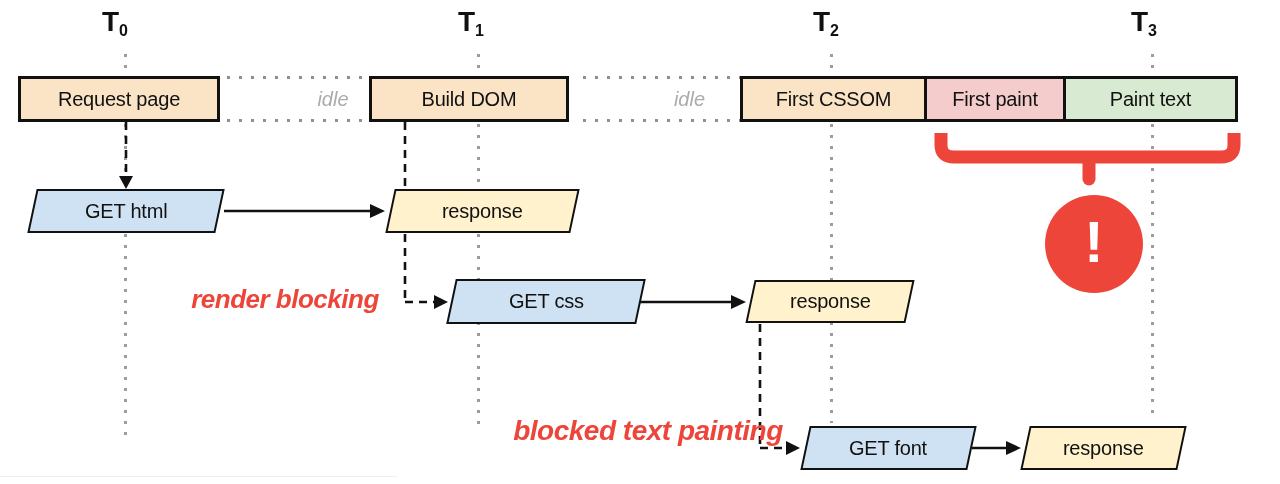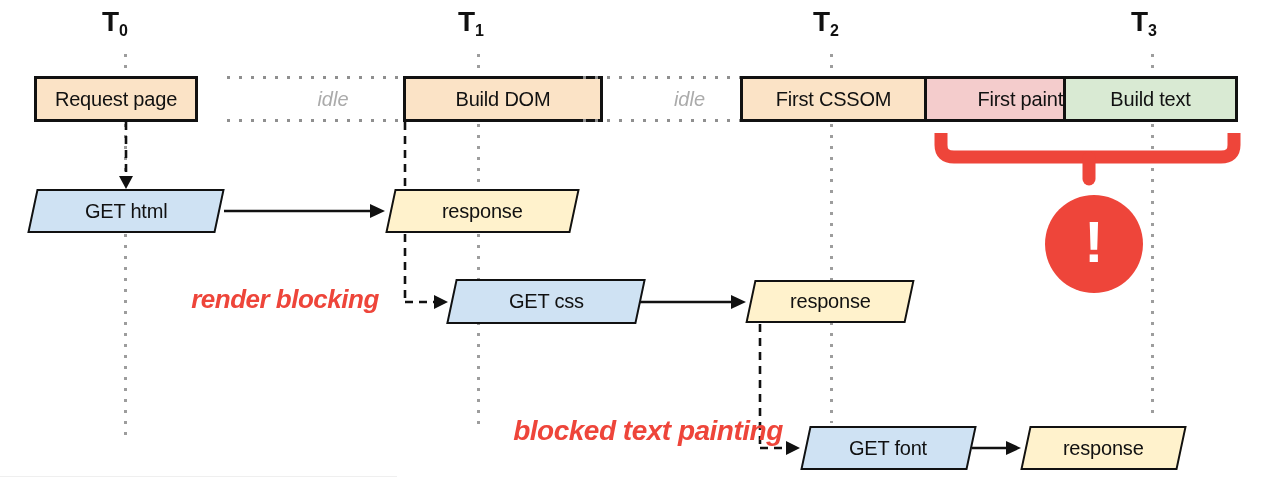--- a/index.html
+++ b/index.html
@@ -18,21 +18,21 @@
   .tmark .big{font-size:28px; font-weight:bold; line-height:1;}
   .tmark .sub{font-size:16px; font-weight:bold; line-height:1; margin-top:15px;}
   
   .vdots{position:absolute; width:3px;
     background-image:repeating-linear-gradient(to bottom,#9d9d9d 0 3px,transparent 3px 11px);
     z-index:1;}
   
   .seg{position:absolute; top:76px; height:46px; box-sizing:border-box;
     border:3px solid var(--ink); display:flex; align-items:center; justify-content:center;
     font-size:20px; z-index:3; background:var(--c-process); letter-spacing:-0.2px;}
-  .seg.fp{background:var(--c-fp);justify-content:flex-end;} .seg.pt{background:var(--c-pt);}
+  .seg.fp{background:var(--c-fp);} .seg.pt{background:var(--c-pt);}
   
   .idle{position:absolute; top:76px; height:46px; z-index:3;
     display:flex; align-items:center; justify-content:center;
     color:var(--c-idle); font-style:italic; font-size:20px;padding-left:28px;}
   .idle .rail{position:absolute; left:0; right:0; height:3px;
     background-image:repeating-linear-gradient(to right,#8f8f8f 0 3px,transparent 3px 12px);}
   .idle .rail.top{top:0;} .idle .rail.bot{bottom:0;}
   
   .para{position:absolute; box-sizing:border-box; border:2.6px solid var(--ink);
     transform:skewX(-12deg); display:flex; align-items:center; justify-content:center;
@@ -90,44 +90,44 @@
     <g stroke="#111" stroke-width="2.6" fill="none" stroke-dasharray="8 6">
       <path d="M405,122 V302 M405,302 H434"></path>
     </g>
     <path d="M434,295 L434,309 L448,302 Z" fill="#111"></path>
     <g stroke="#111" stroke-width="2.6" fill="none" stroke-dasharray="8 6">
       <path d="M760,324 V448 M760,448 H786"></path>
     </g>
     <path d="M786,441 L786,455 L800,448 Z" fill="#111"></path>
   </svg>
 
-  <div class="seg" style="left:34px;width:164px">
+  <div class="seg" style="left:18px;width:202px">
     <span>Request page</span>
   </div>
   <div class="idle" style="left:227px;width:156px">
     <div class="rail top"></div>
     <div class="rail bot"></div>
     <span>idle</span>
   </div>
-  <div class="seg" style="left:403px;width:200px">
+  <div class="seg" style="left:369px;width:200px">
     <span>Build DOM</span>
   </div>
   <div class="idle" style="left:583px;width:157px">
     <div class="rail top"></div>
     <div class="rail bot"></div>
     <span>idle</span>
   </div>
   <div class="seg" style="left:740px;width:187px">
     <span>First CSSOM</span>
   </div>
   <div class="seg fp" style="left:924px;width:142px">
     <span>First paint</span>
   </div>
   <div class="seg pt" style="left:1063px;width:175px">
-    <span>Build text</span>
+    <span>Paint text</span>
   </div>
 
   <div class="para req" style="left:32px;top:189px;width:188px;height:44px">
     <span>GET html</span>
   </div>
   <div class="para resp" style="left:390px;top:189px;width:185px;height:44px">
     <span>response</span>
   </div>
   <div class="para req" style="left:451px;top:279px;width:190px;height:45px">
     <span>GET css</span>

